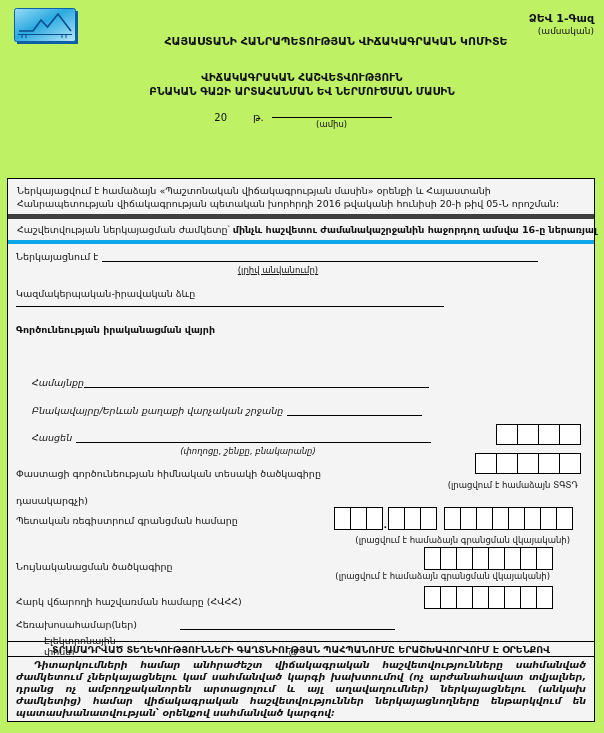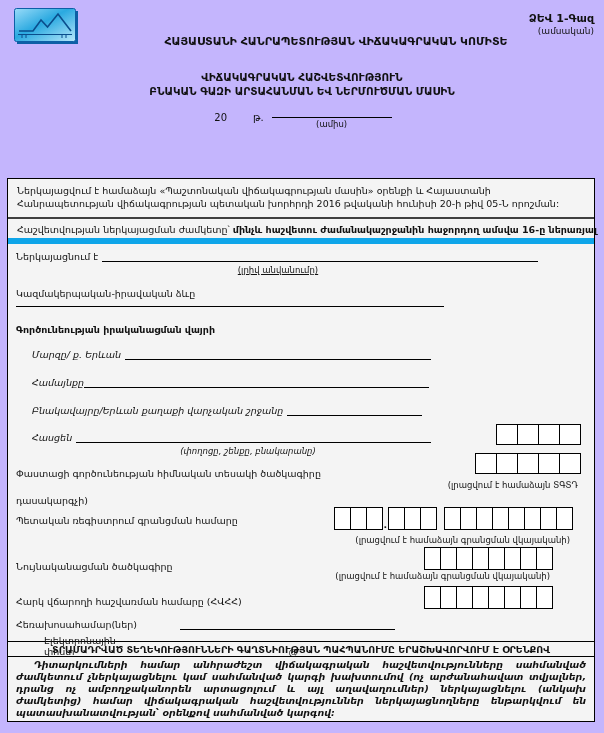--- a/index.html
+++ b/index.html
@@ -1,16 +1,16 @@
 <!DOCTYPE html>
 <html><head>
 <meta charset="utf-8">
 <style>
   html,body{margin:0;padding:0;background:#fff;}
-  .page{position:relative;width:604px;height:733px;background:#c4b5fd;
+  .page{position:relative;width:604px;height:733px;background:#bef264;
         font-family:"DejaVu Sans",sans-serif;color:#111;overflow:hidden;}
 
   
   .logo{position:absolute;left:14px;top:8px;}
   .form-code-wrap{position:absolute;right:10px;top:12px;text-align:right;}
   .form-code{font-size:11px;font-weight:bold;}
   .form-period{font-size:9px;margin-top:1px;}
   .title{position:absolute;left:0;width:100%;text-align:center;font-weight:bold;}
   .t1{top:35px;font-size:11px;margin-left:34px;}
   .t2{top:71px;font-size:10.5px;}
@@ -20,23 +20,23 @@
   .year-blank{display:inline-block;width:22px;}
   .yr{margin:0 2px;}
   .month-block{display:inline-flex;flex-direction:column;margin-left:6px;}
   .month-blank{width:120px;height:12px;border-bottom:1px solid #000;}
   .month-cap{font-size:8.5px;text-align:center;margin-top:1px;}
 
   
   .main-table{position:absolute;left:7px;top:178px;width:588px;height:544px;
               border:1px solid #000;background:#f4f4f4;box-sizing:border-box;
               display:flex;flex-direction:column;font-size:9.5px;}
-  .row1{height:40px;border-bottom:2px solid #404040;box-sizing:border-box;
+  .row1{height:40px;border-bottom:5px solid #404040;box-sizing:border-box;
         padding:5px 9px 12px;line-height:13px;}
-  .row2{height:25px;border-bottom:6px solid #0ea5e9;box-sizing:border-box;
+  .row2{height:25px;border-bottom:4px solid #0ea5e9;box-sizing:border-box;
         padding:5px 9px 0;white-space:nowrap;}
   .row2 b{font-weight:bold;}
   .row3{position:relative;height:407px;box-sizing:border-box;}
   .row4{height:16px;border-top:1px solid #000;border-bottom:1px solid #000;
         box-sizing:border-box;text-align:center;font-weight:bold;font-size:9.5px;
         line-height:15px;white-space:nowrap;}
   .row5{flex:1;padding:2px 8px;box-sizing:border-box;}
   .row5 p{margin:0;font-size:9.5px;font-weight:bold;font-style:italic;
           text-align:justify;line-height:12px;text-indent:18px;}
 
@@ -146,24 +146,20 @@
         <span>Ներկայացնում է</span>
         <span class="fill"></span>
       </div>
       <div class="abs cap l-presenter-cap">(լրիվ անվանումը)</div>
 
       <div class="abs l-legalform">Կազմակերպական-իրավական ձևը</div>
       <div class="abs l-legalform-line"></div>
 
       <div class="abs bold l-placetitle">Գործունեության իրականացման վայրի</div>
 
-      <div class="abs fline l-region">
-        <span class="it">Մարզը/ ք. Երևան</span>
-        <span class="fill"></span>
-      </div>
 
       <div class="abs fline l-community">
         <span class="it">Համայնքը</span>
         <span class="fill nosp"></span>
       </div>
 
       <div class="abs fline l-settlement">
         <span class="it">Բնակավայրը/Երևան քաղաքի վարչական շրջանը</span>
         <span class="fill"></span>
       </div>

